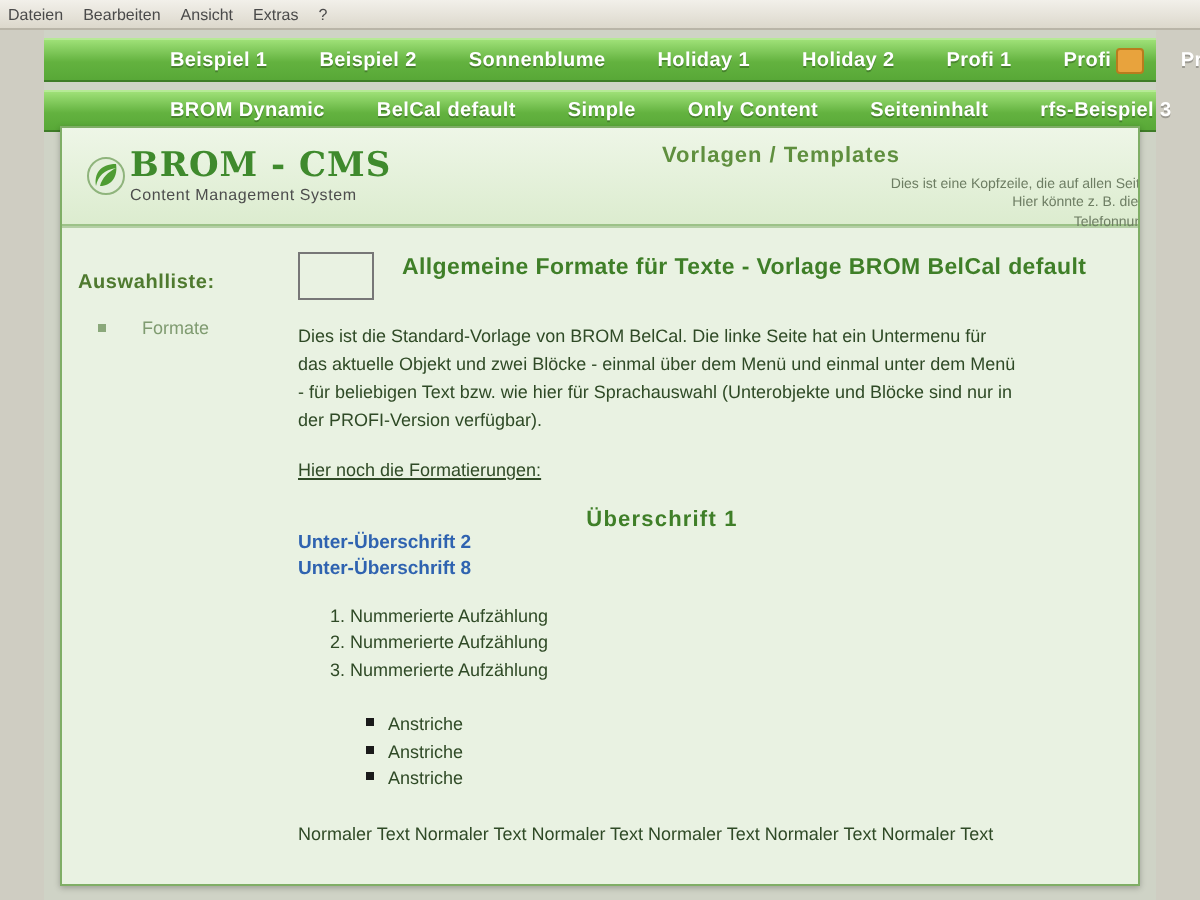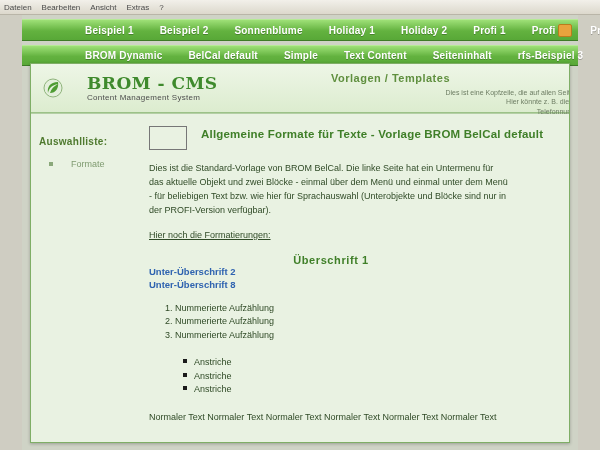--- a/index.html
+++ b/index.html
@@ -108,21 +108,21 @@
     height: 48px;
     background: linear-gradient(#eef6e7, #dceccf);
     border-bottom: 1px solid #9cc288;
     display: flex;
     align-items: center;
   }
   .logo-wrap {
     display: flex;
     align-items: center;
     padding-left: 12px;
-    gap: 24px;
+    gap: 2px;
   }
   .logo-leaf {
     width: 20px; height: 20px;
     position: relative;
   }
   .logo-leaf svg { display:block; }
   .logo-text { line-height: 1; }
   .logo-title {
     font-family: "DejaVu Serif", serif;
     font-size: 17px;
@@ -313,21 +313,21 @@
     <span class="nav-item">Profi 2</span>
     <span class="nav-item">Profi 3</span>
 
     <span class="nav-close"></span>
   </div>
 
   <div class="navbar second">
     <span class="nav-item">BROM Dynamic</span>
     <span class="nav-item">BelCal default</span>
     <span class="nav-item">Simple</span>
-    <span class="nav-item">Text Content</span>
+    <span class="nav-item">Only Content</span>
     <span class="nav-item">Seiteninhalt</span>
     <span class="nav-item">rfs-Beispiel 3</span>
   </div>
 
   <div class="content-frame">
 
     <div class="header-band">
       <div class="logo-wrap">
         <span class="logo-leaf">
           <svg width="20" height="20" viewBox="0 0 20 20">

